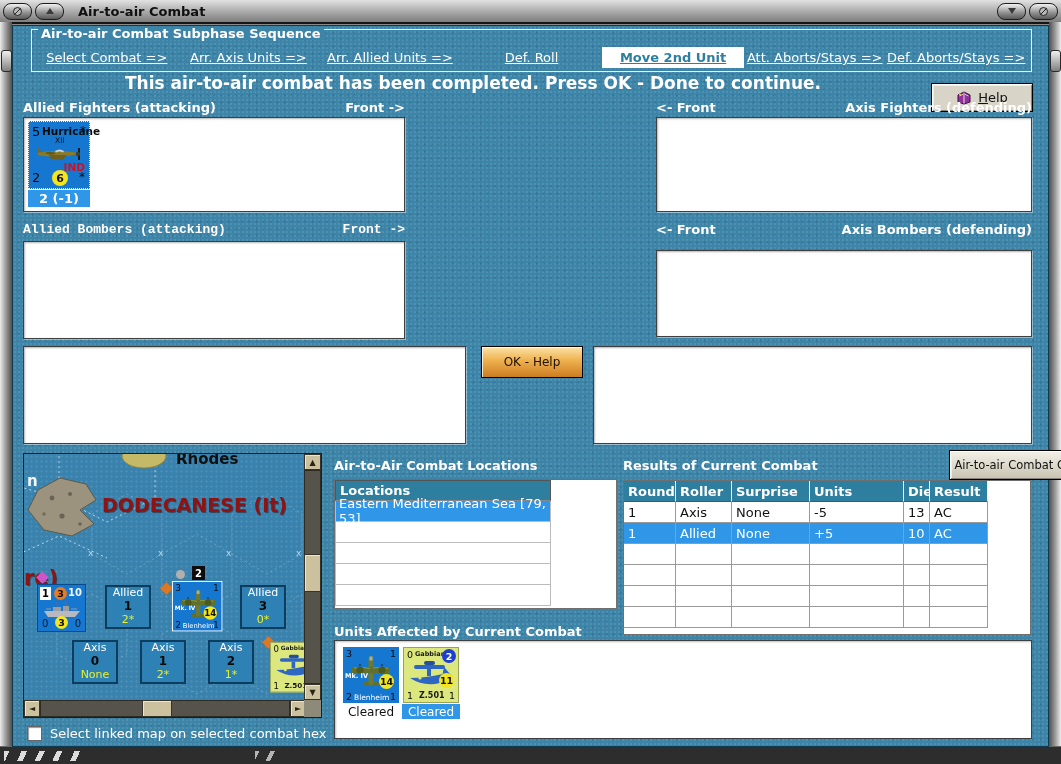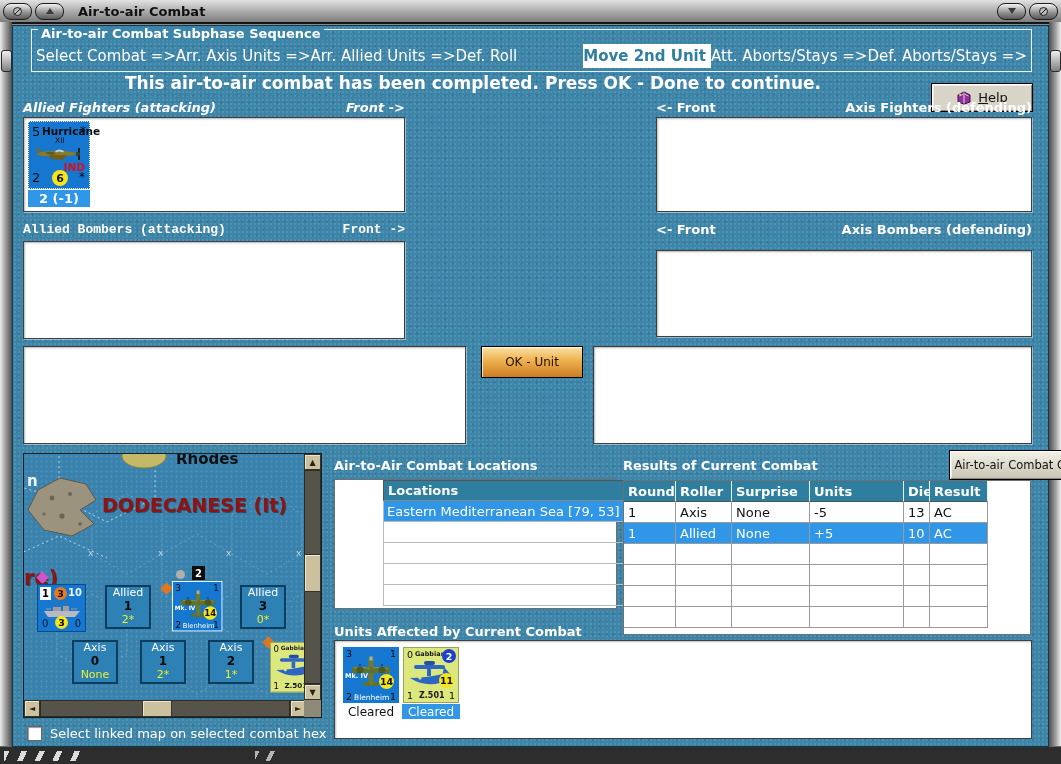--- a/index.html
+++ b/index.html
@@ -34,21 +34,21 @@
     background-color:#3c84a8;border:1px solid #0f3a50;box-sizing:border-box;
     background-image:radial-gradient(rgba(255,255,255,.10) 1px,transparent 1.4px),
       radial-gradient(rgba(8,40,60,.14) 1px,transparent 1.4px);
     background-size:4px 4px,7px 7px;background-position:0 0,2px 3px;}
 
   .groupbox{position:absolute;left:18px;top:3px;width:999px;height:41px;
     border:1px solid #e9f1f5;}
   .groupbox-title{position:absolute;top:-3px;left:6px;padding:0 3px;line-height:1;
     background:#3c84a8;color:#fff;font-weight:bold;font-size:13px;}
   .seq-tabs{position:absolute;left:4px;right:4px;bottom:3px;display:flex;}
-  .seq-step{flex:1;color:#fff;font-size:15px;padding:3px 0;white-space:nowrap;}
+  .seq-step{flex:1;text-align:center;color:#fff;font-size:13px;padding:3px 0;white-space:nowrap;text-decoration:underline;}
   .seq-step.active{background:#fff;color:#2e7f9f;font-weight:bold;}
 
   .message{position:absolute;left:0px;top:47px;width:920px;text-align:center;
     color:#fff;font-weight:bold;font-size:17px;}
 
   .btn3d{background:#d8d4c8;border:1px solid #000;
     box-shadow:inset 1px 1px 0 #fff,inset -1px -1px 0 #8a8578,inset 2px 2px 0 #efece4;
     display:flex;align-items:center;justify-content:center;font-size:13px;color:#111;cursor:default;}
   .help-btn{position:absolute;left:918px;top:57px;width:100px;height:27px;gap:6px;}
   .help-label::first-letter{text-decoration:underline;}
@@ -150,21 +150,21 @@
 
   .chk-row{position:absolute;left:14px;top:700px;display:flex;align-items:center;gap:8px;}
   .chk-box{width:13px;height:13px;background:#fff;border:1px solid #666;
     box-shadow:inset 1px 1px 1px rgba(0,0,0,.4);}
   .chk-label{color:#fff;font-size:13px;}
 
   
   .sec-title{position:absolute;color:#fff;font-weight:bold;font-size:13px;}
   .loc-box{position:absolute;left:321px;top:453px;width:283px;height:130px;background:#fff;
     border:1px solid #6f6f6f;box-sizing:border-box;}
-  .loc-table{position:absolute;left:0;top:0;width:253px;margin-left:48px;}
+  .loc-table{position:absolute;left:0;top:0;width:216px;}
   .loc-h{height:21px;background:#2e7f9f;color:#fff;font-weight:bold;font-size:13px;
     display:flex;align-items:center;padding-left:4px;border:1px solid #555;border-bottom:1px solid #888;box-sizing:border-box;}
   .loc-r{height:21px;font-size:13px;display:flex;align-items:center;padding-left:3px;
     border-bottom:1px solid #bbb;border-left:1px solid #bbb;border-right:1px solid #bbb;box-sizing:border-box;}
   .loc-r.sel{background:#2f96e8;color:#fff;}
 
   .res-box{position:absolute;left:610px;top:454px;width:408px;height:155px;background:#fff;
     border:1px solid #6f6f6f;box-sizing:border-box;}
   .res-grid{position:absolute;left:0;top:0;display:grid;
     grid-template-columns:52px 56px 78px 94px 26px 58px;}
@@ -243,21 +243,21 @@
       <svg width="16" height="14" viewBox="0 0 16 14">
         <path d="M2 4 L8 1 L14 4 L14 11 L8 13 L2 11 Z" fill="#93309c" stroke="#3c0a46"></path>
         <line x1="8" y1="1.5" x2="8" y2="12.5" stroke="#e9d6ee"></line>
         <line x1="3.5" y1="5" x2="7" y2="3.3" stroke="#d9bfe2"></line>
         <line x1="9" y1="3.3" x2="12.5" y2="5" stroke="#d9bfe2"></line>
         <circle cx="4" cy="3.6" r="1" fill="#f2d23c"></circle>
       </svg>
       <span class="help-label">Help</span>
     </div>
 
-    <div class="panel-head" style="left:10px;top:74px;width:382px;font-style:italic;">
+    <div class="panel-head" style="left:10px;top:74px;width:382px;">
       <span>Allied Fighters (attacking)</span>
       <span>Front -&gt;</span>
     </div>
     <div class="panel-head" style="left:643px;top:74px;width:376px;">
       <span>&lt;- Front</span>
       <span>Axis Fighters (defending)</span>
     </div>
     <div class="wbox" style="left:10px;top:91px;width:382px;height:95px;">
       <div class="ctr hurri">
         <span class="hu-move">5</span>
@@ -287,21 +287,21 @@
       <span>Front -&gt;</span>
     </div>
     <div class="panel-head" style="left:643px;top:196px;width:376px;">
       <span>&lt;- Front</span>
       <span>Axis Bombers (defending)</span>
     </div>
     <div class="wbox" style="left:10px;top:215px;width:382px;height:98px;"></div>
     <div class="wbox" style="left:643px;top:224px;width:376px;height:87px;"></div>
 
     <div class="wbox" style="left:10px;top:320px;width:443px;height:98px;"></div>
-    <div class="ok-btn">OK - Unit</div>
+    <div class="ok-btn">OK - Help</div>
     <div class="wbox" style="left:580px;top:320px;width:439px;height:98px;"></div>
 
     <div class="map-panel">
       <div class="map-view">
         <svg width="282" height="246" style="position:absolute;left:0;top:0;">
           <g fill="none" stroke="#d5e7f1" stroke-opacity=".30" stroke-dasharray="2 3">
             <path d="M68 60 L103 40 L138 60 L138 100 L103 120 L68 100 Z"></path>
             <path d="M138 100 L173 80 L208 100 L208 140 L173 160 L138 140 Z"></path>
             <path d="M208 60 L243 40 L278 60 L278 100 L243 120 L208 100 Z"></path>
             <path d="M68 140 L103 160 L103 200 L68 220 L33 200 L33 160 Z"></path>

